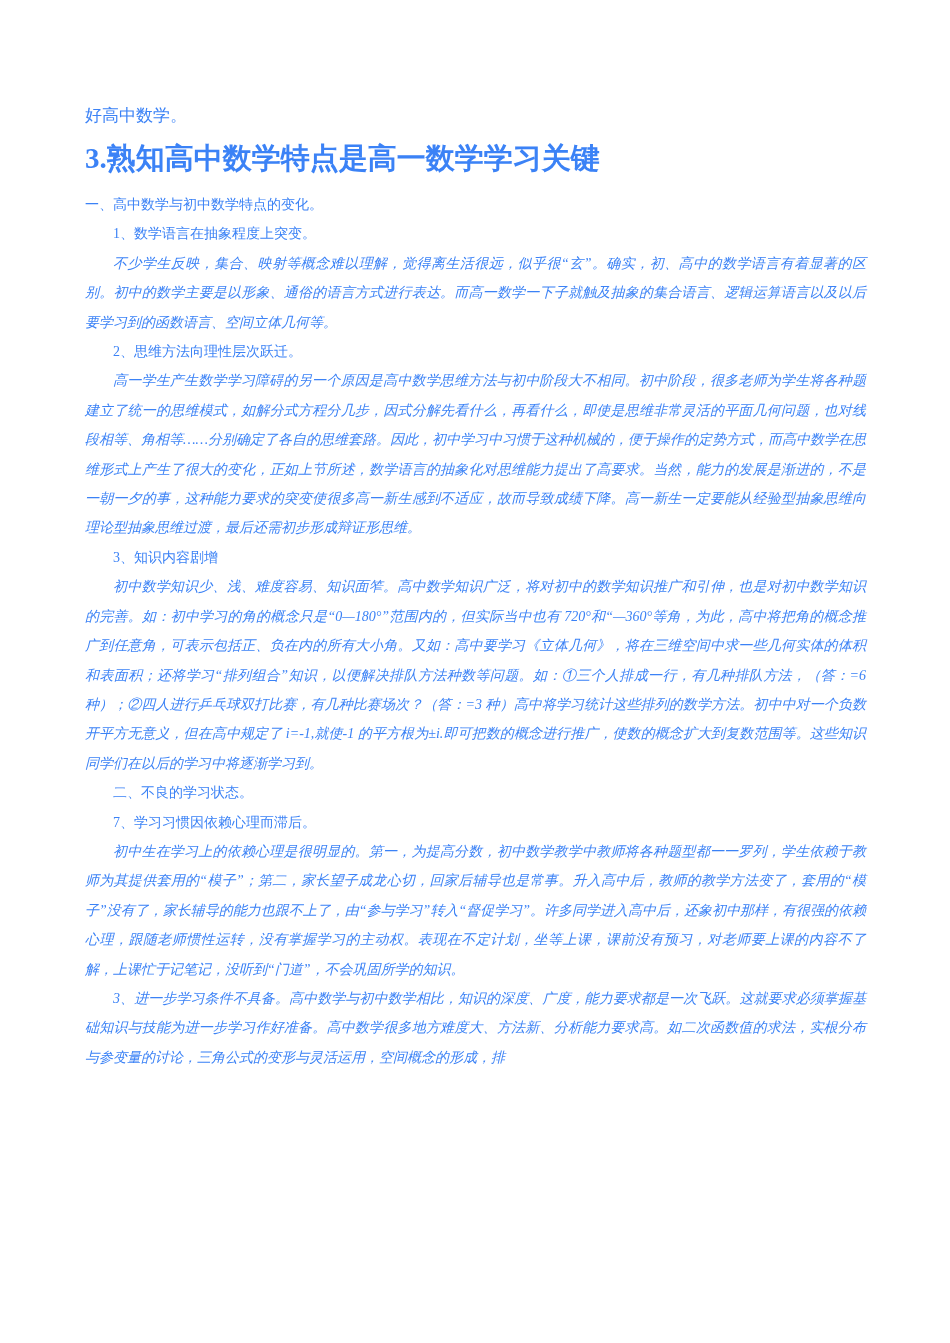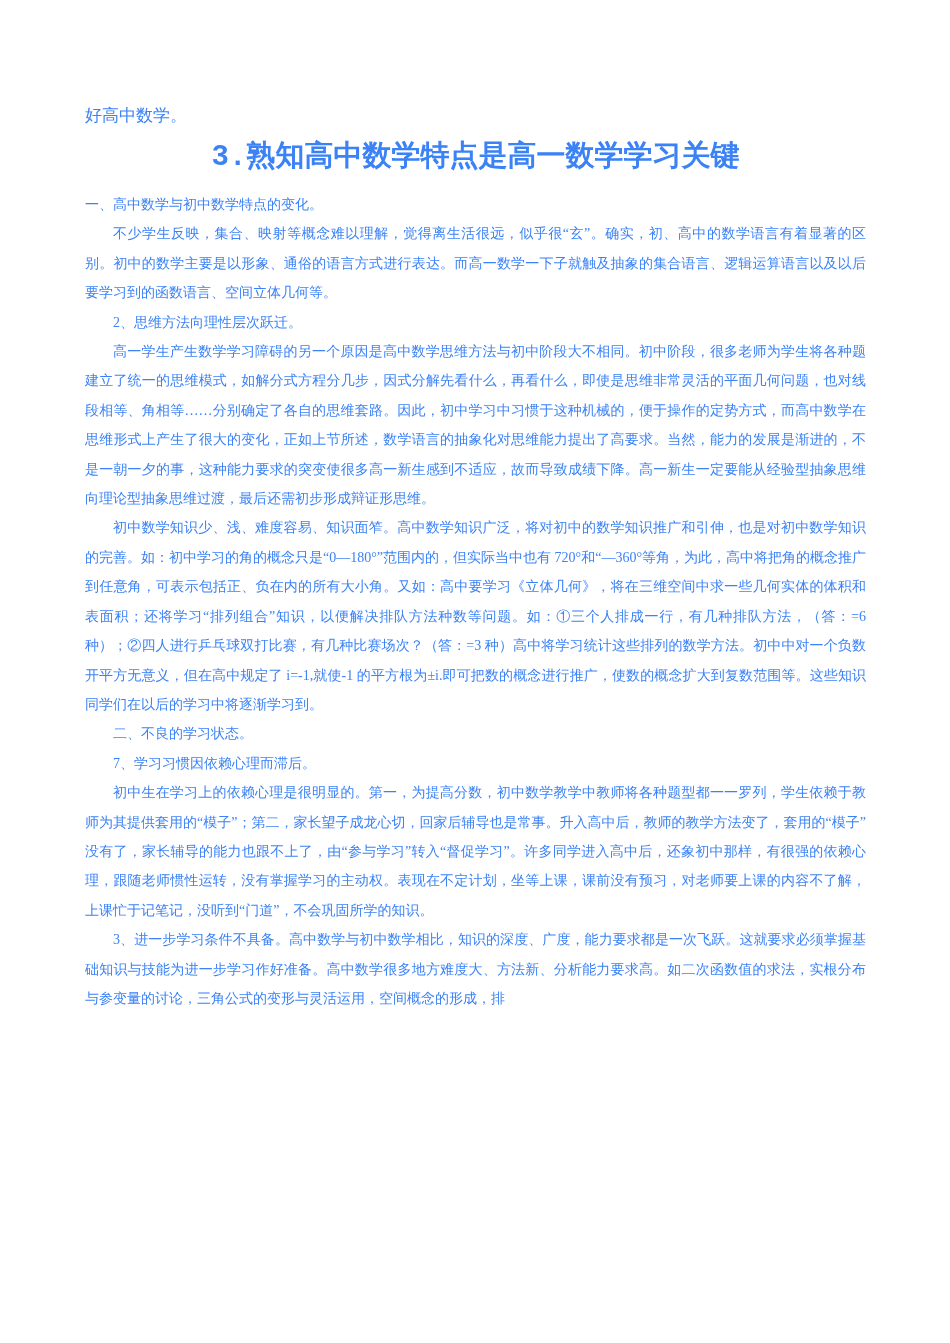--- a/index.html
+++ b/index.html
@@ -22,48 +22,49 @@
   .intro-line {
     font-size: 17px;
     line-height: 29px;
     margin: 0 0 8px 0;
     text-align: justify;
   }
   .doc-title {
     font-size: 29px;
     line-height: 40px;
     font-weight: bold;
-    text-align: center;
+    text-align: left;
     margin: 0 0 12px 0;
-    font-family: Liberation Mono, monospace;
   }
   .para {
     font-size: 14px;
     line-height: 29.4px;
     margin: 0;
     text-align: justify;
     text-justify: inter-ideograph;
     word-break: break-all;
   }
   .para.noindent { text-indent: 0; }
   .para.indent   { text-indent: 2em; }
-  .para.body     { text-indent: 2em; }
+  .para.body     { text-indent: 2em; font-style: italic; }
 </style>
 </head>
 <body>
 
 <div class="page">
   <p class="intro-line">好高中数学。</p>
 
   <h1 class="doc-title">3.熟知高中数学特点是高一数学学习关键</h1>
 
   <div>
       <p class="para noindent">一、高中数学与初中数学特点的变化。</p>
+      <p class="para indent">1、数学语言在抽象程度上突变。</p>
       <p class="para body">不少学生反映，集合、映射等概念难以理解，觉得离生活很远，似乎很“玄”。确实，初、高中的数学语言有着显著的区别。初中的数学主要是以形象、通俗的语言方式进行表达。而高一数学一下子就触及抽象的集合语言、逻辑运算语言以及以后要学习到的函数语言、空间立体几何等。</p>
       <p class="para indent">2、思维方法向理性层次跃迁。</p>
       <p class="para body">高一学生产生数学学习障碍的另一个原因是高中数学思维方法与初中阶段大不相同。初中阶段，很多老师为学生将各种题建立了统一的思维模式，如解分式方程分几步，因式分解先看什么，再看什么，即使是思维非常灵活的平面几何问题，也对线段相等、角相等……分别确定了各自的思维套路。因此，初中学习中习惯于这种机械的，便于操作的定势方式，而高中数学在思维形式上产生了很大的变化，正如上节所述，数学语言的抽象化对思维能力提出了高要求。当然，能力的发展是渐进的，不是一朝一夕的事，这种能力要求的突变使很多高一新生感到不适应，故而导致成绩下降。高一新生一定要能从经验型抽象思维向理论型抽象思维过渡，最后还需初步形成辩证形思维。</p>
+      <p class="para indent">3、知识内容剧增</p>
       <p class="para body">初中数学知识少、浅、难度容易、知识面笮。高中数学知识广泛，将对初中的数学知识推广和引伸，也是对初中数学知识的完善。如：初中学习的角的概念只是“0—180°”范围内的，但实际当中也有 720°和“—360°等角，为此，高中将把角的概念推广到任意角，可表示包括正、负在内的所有大小角。又如：高中要学习《立体几何》，将在三维空间中求一些几何实体的体积和表面积；还将学习“排列组合”知识，以便解决排队方法种数等问题。如：①三个人排成一行，有几种排队方法，（答：=6 种）；②四人进行乒乓球双打比赛，有几种比赛场次？（答：=3 种）高中将学习统计这些排列的数学方法。初中中对一个负数开平方无意义，但在高中规定了 i=-1,就使-1 的平方根为±i.即可把数的概念进行推广，使数的概念扩大到复数范围等。这些知识同学们在以后的学习中将逐渐学习到。</p>
       <p class="para indent">二、不良的学习状态。</p>
       <p class="para indent">7、学习习惯因依赖心理而滞后。</p>
       <p class="para body">初中生在学习上的依赖心理是很明显的。第一，为提高分数，初中数学教学中教师将各种题型都一一罗列，学生依赖于教师为其提供套用的“模子”；第二，家长望子成龙心切，回家后辅导也是常事。升入高中后，教师的教学方法变了，套用的“模子”没有了，家长辅导的能力也跟不上了，由“参与学习”转入“督促学习”。许多同学进入高中后，还象初中那样，有很强的依赖心理，跟随老师惯性运转，没有掌握学习的主动权。表现在不定计划，坐等上课，课前没有预习，对老师要上课的内容不了解，上课忙于记笔记，没听到“门道”，不会巩固所学的知识。</p>
       <p class="para body">3、进一步学习条件不具备。高中数学与初中数学相比，知识的深度、广度，能力要求都是一次飞跃。这就要求必须掌握基础知识与技能为进一步学习作好准备。高中数学很多地方难度大、方法新、分析能力要求高。如二次函数值的求法，实根分布与参变量的讨论，三角公式的变形与灵活运用，空间概念的形成，排</p>
     </div>
 </div>
 
 </body></html>

